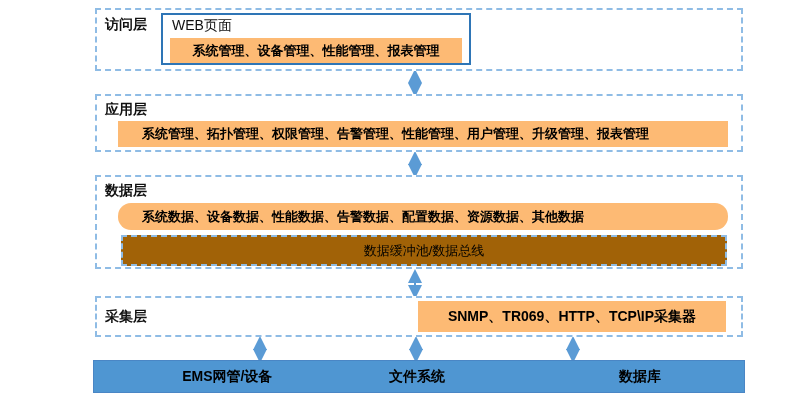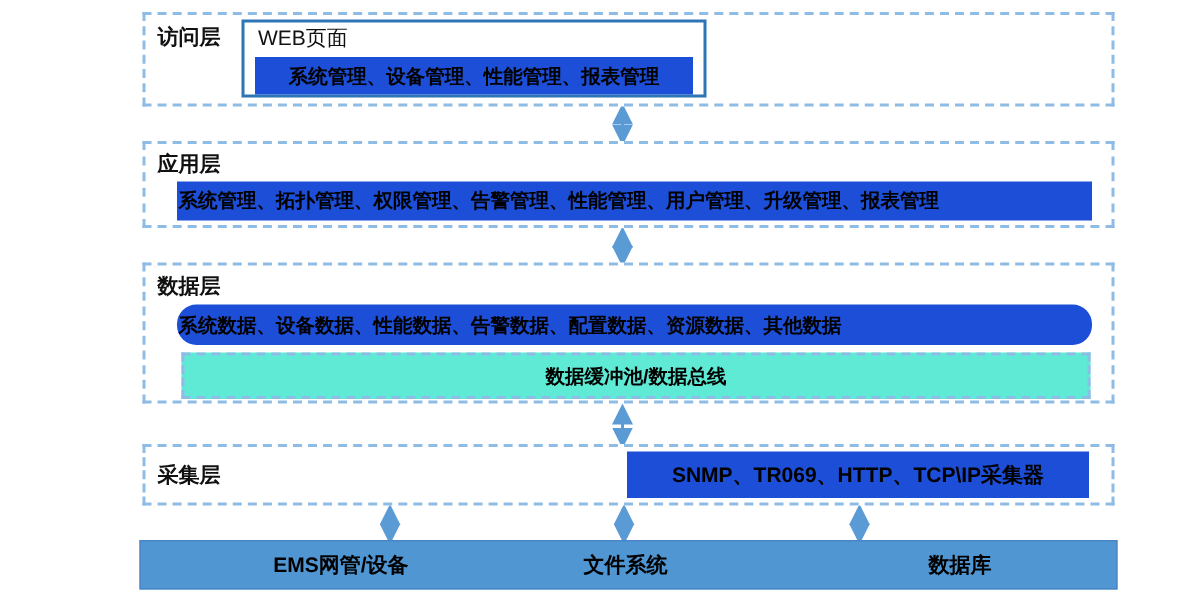--- a/index.html
+++ b/index.html
@@ -33,42 +33,42 @@
   }
   .box-title {
     font-size: 14px;
     font-weight: normal;
     color: #111;
     margin: 2px 0 0 9px;
     white-space: nowrap;
   }
   .blue-bar {
     position: absolute;
-    background: #1d4ed8;
+    background: #fdba74;
     color: #000;
     font-size: 13px;
     font-weight: 600;
     display: flex;
     align-items: center;
     box-sizing: border-box;
     white-space: nowrap;
     overflow: hidden;
   }
   .centered { justify-content: center; }
-  .left-pad { padding-left: 1px; }
+  .left-pad { padding-left: 24px; }
   .bus-box {
     position: absolute;
-    background: #5eead4;
+    background: #a16207;
     border: 2px dashed #8FBCE5;
     box-sizing: border-box;
     display: flex;
     align-items: center;
     justify-content: center;
     font-size: 13px;
-    font-weight: 700;
+    font-weight: 400;
     color: #000;
   }
   .bottom-bar {
     position: absolute;
     left: 93px; top: 360px;
     width: 652px; height: 33px;
     background: #4F96D2;
     border: 1px solid #4A86C5;
     box-sizing: border-box;
   }

